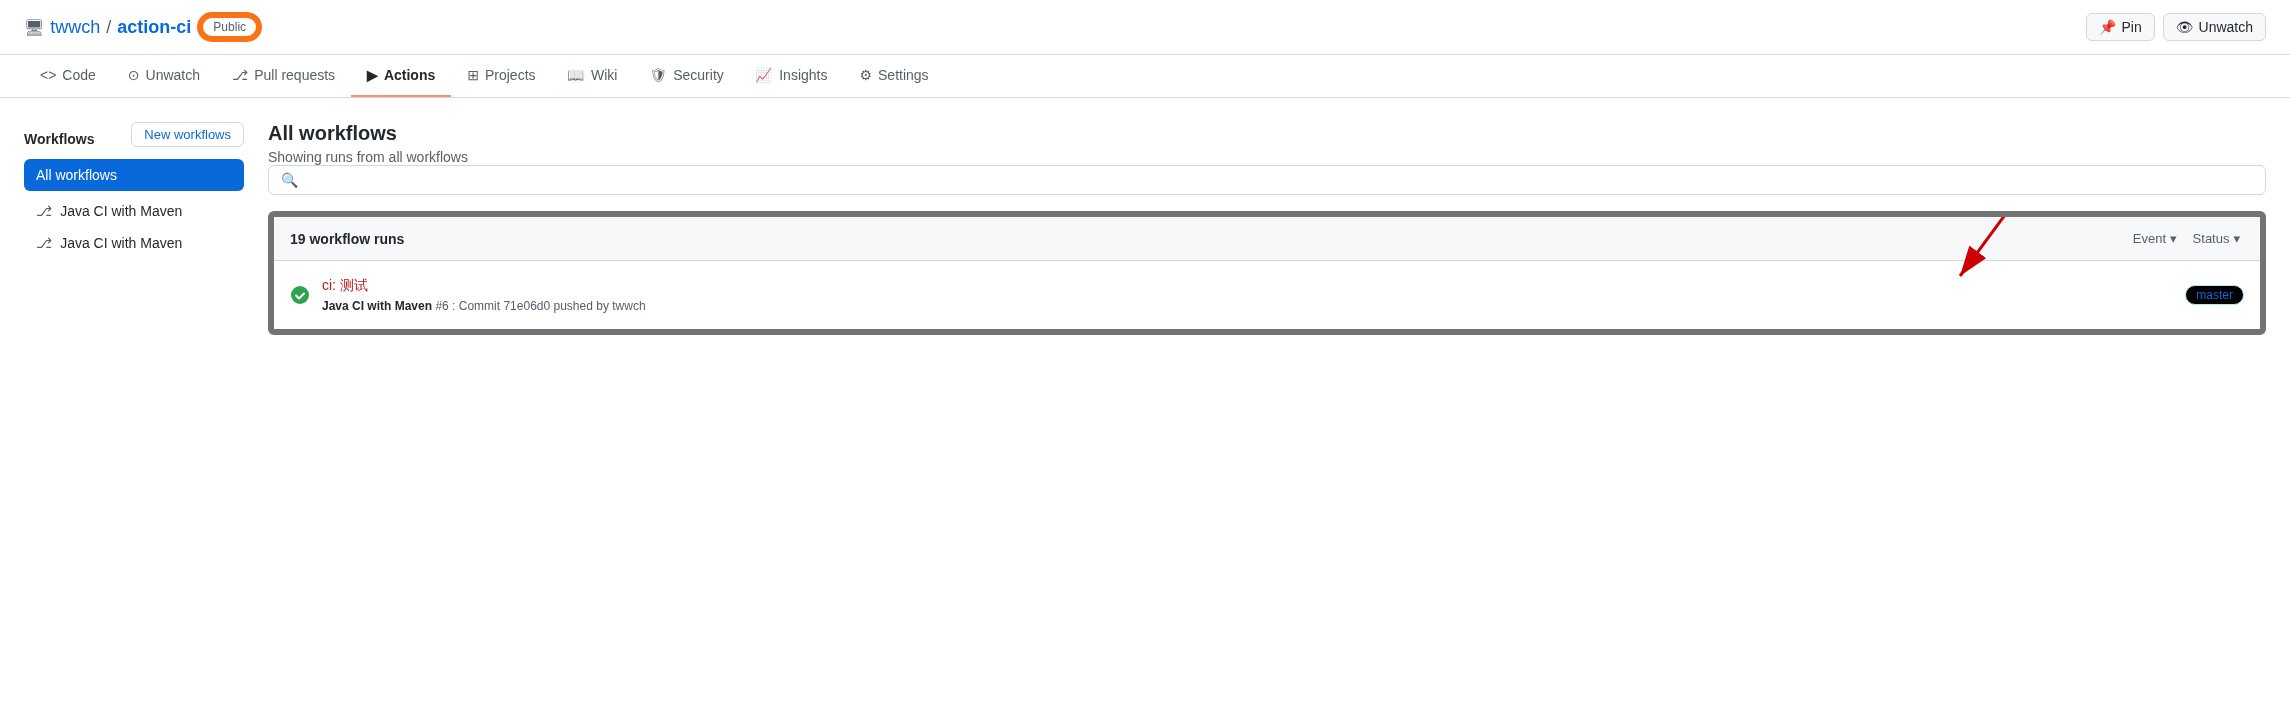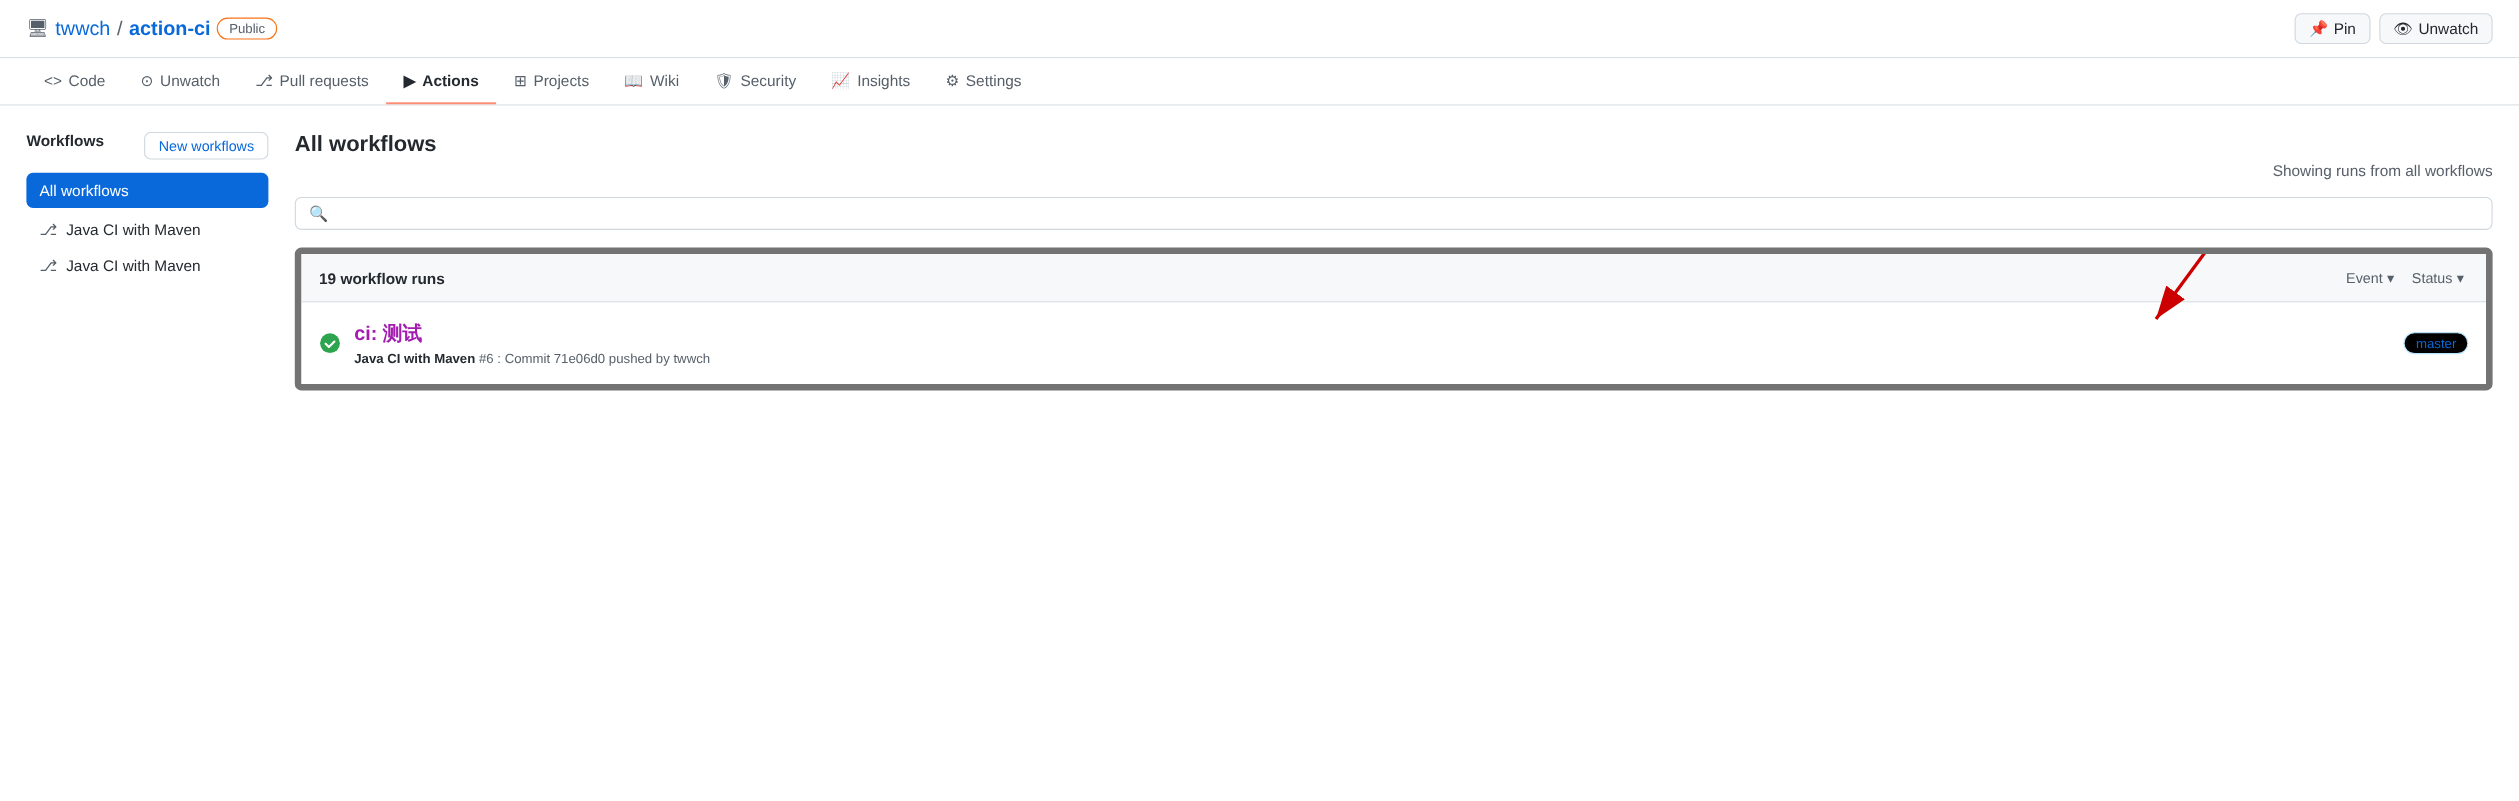--- a/index.html
+++ b/index.html
@@ -33,21 +33,21 @@
     }
     .repo-title .separator {
       color: #57606a;
       font-weight: 300;
     }
     .repo-title .name {
       color: #0969da;
       font-weight: 600;
     }
     .public-badge {
-      border: 1px solid #f97316;
+      border: 6px solid #f97316;
       border-radius: 20px;
       padding: 2px 10px;
       font-size: 12px;
       color: #57606a;
       font-weight: 500;
     }
     .top-actions {
       display: flex;
       gap: 8px;
     }
@@ -99,21 +99,21 @@
       gap: 24px;
       background: #fff;
     }
 
     .sidebar {
       width: 220px;
       flex-shrink: 0;
     }
     .sidebar-header {
       display: flex;
-      align-items: flex-start;
+      align-items: flex-end;
       justify-content: space-between;
       margin-bottom: 12px;
     }
     .sidebar-title {
       font-size: 14px;
       font-weight: 600;
       color: #24292f;
     }
     .new-workflow-btn {
       border: 1px solid #d0d7de;
@@ -157,22 +157,20 @@
     }
     .content-title {
       font-size: 20px;
       font-weight: 600;
       color: #24292f;
       margin-bottom: 4px;
     }
     .content-subtitle {
       font-size: 14px;
       color: #57606a;
-      margin-bottom: 16px;
-      text-align: right;
     }
 
     .filter-bar {
       display: flex;
       align-items: center;
       border: 1px solid #d0d7de;
       border-radius: 6px;
       padding: 6px 12px;
       gap: 8px;
       margin-bottom: 16px;
@@ -234,23 +232,23 @@
     .run-status-icon {
       flex-shrink: 0;
       width: 20px;
       height: 20px;
     }
     .run-info {
       flex: 1;
       min-width: 0;
     }
     .run-title {
-      font-size: 18px;
-      font-weight: 700;
-      color: #a21caf;
+      font-size: 14px;
+      font-weight: 400;
+      color: #b91c1c;
       margin-bottom: 4px;
     }
     .run-meta {
       font-size: 12px;
       color: #57606a;
     }
     .run-meta strong { color: #24292f; }
     .branch-badge {
       background: #000000;
       color: #0969da;

